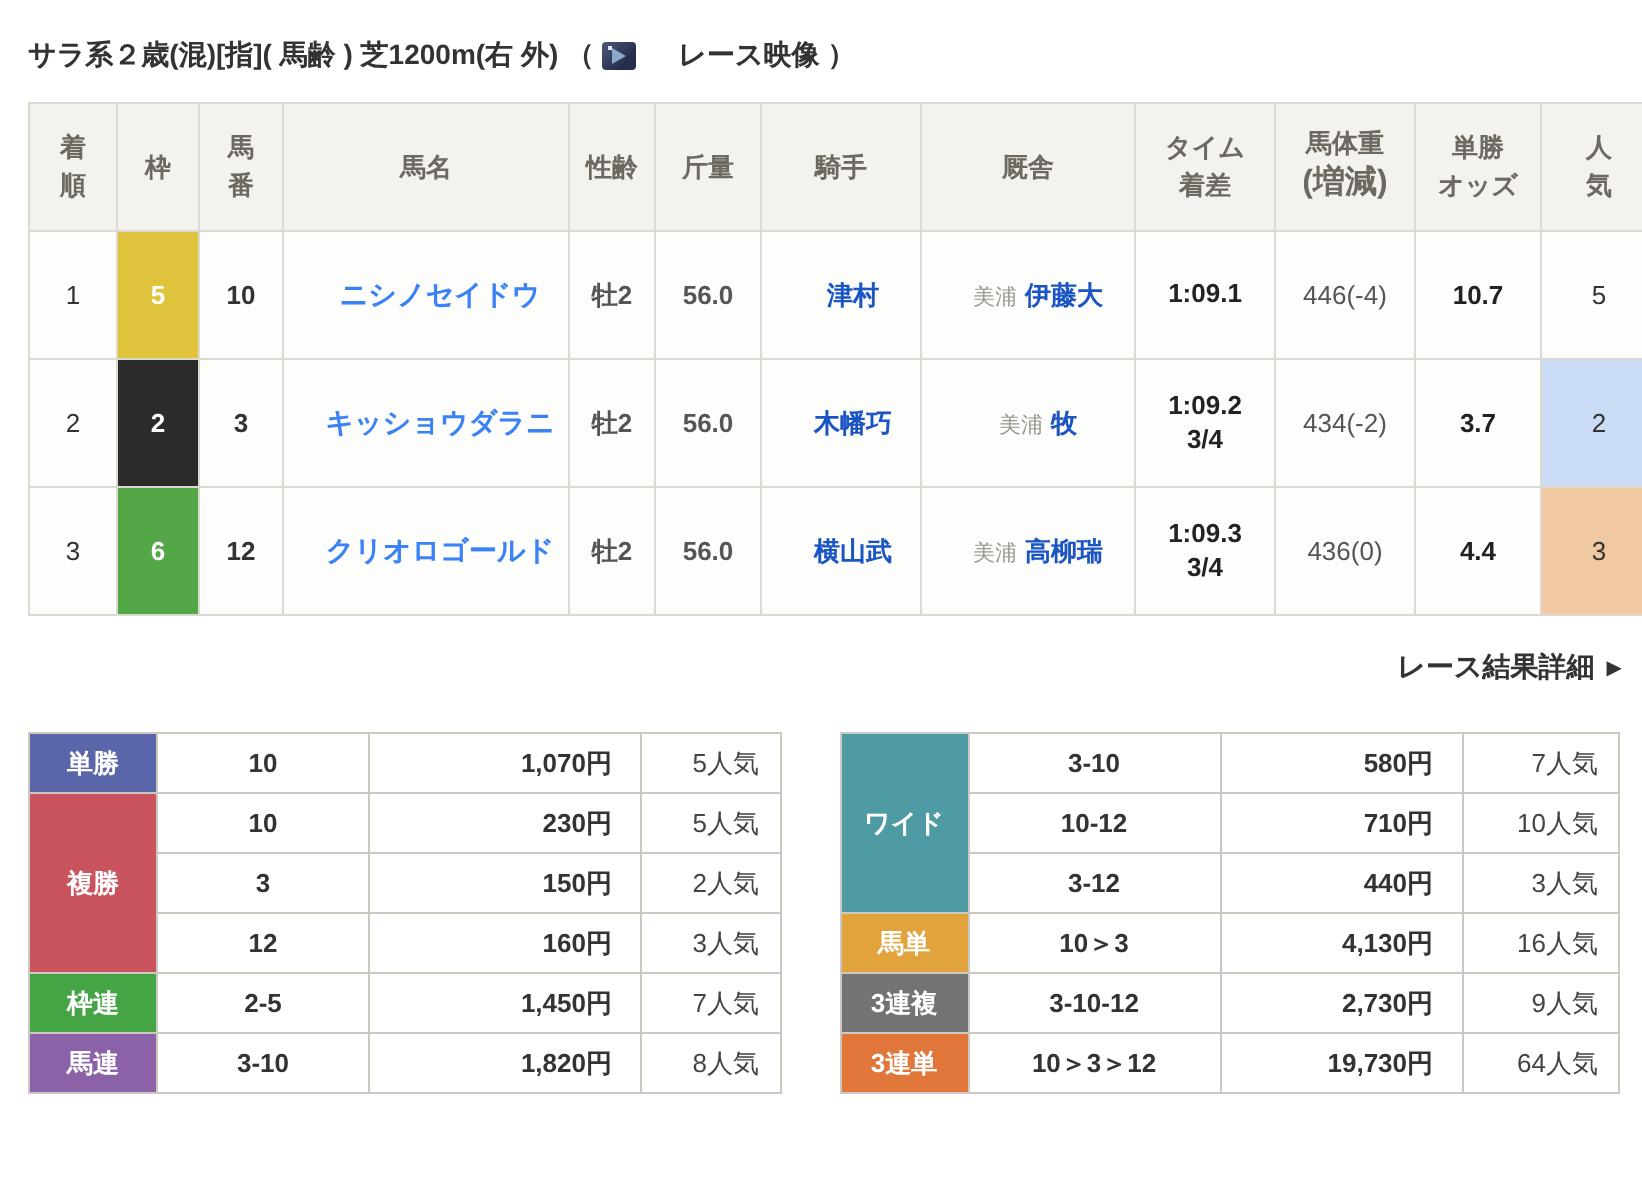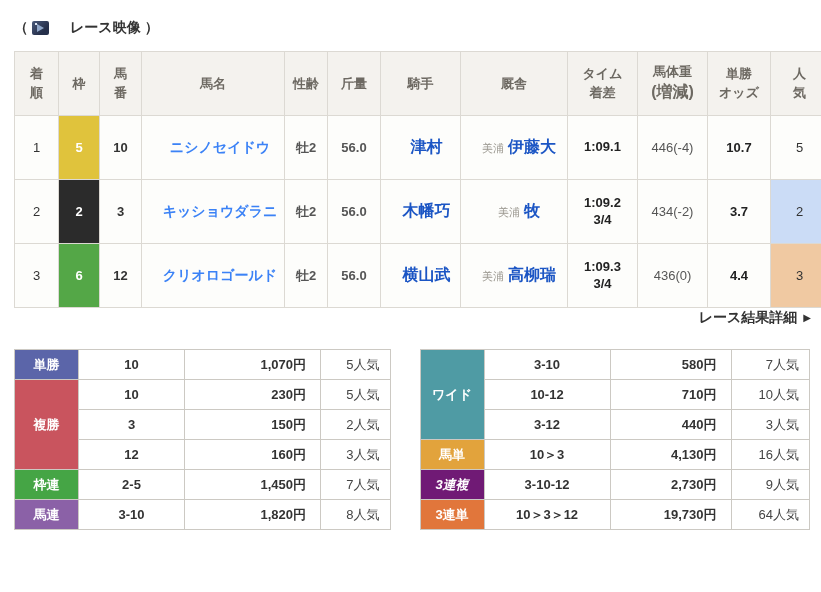--- a/index.html
+++ b/index.html
@@ -36,33 +36,33 @@
   td.c-order { font-size:14px; color:#333; }
   td.frame { font-weight:bold; font-size:14px; }
   .f-yellow { background:#e0c33c !important; color:#fff; }
   .f-black  { background:#2b2b2b !important; color:#fff; }
   .f-green  { background:#54a747 !important; color:#fff; }
   td.c-num { font-weight:bold; font-size:14px; color:#333; }
   td.c-name { text-align:left; padding-left:14px; }
   .horse-link { color:#3b82f6; font-weight:bold; font-size:14px; text-decoration:none; cursor:pointer; }
   td.c-sexage, td.c-weight { color:#555;font-weight:bold; }
   td.c-jockey { text-align:left; padding-left:12px; }
-  .jockey-link, .trainer-link { color:#1b55c4; font-weight:bold; font-size:16px; text-decoration:none; cursor:pointer; }
+  .jockey-link, .trainer-link { color:#1b55c4; font-weight:bold; font-size:13px; text-decoration:none; cursor:pointer; }
   td.c-stable { text-align:left; padding-left:10px; }
   .region { color:#9a978f; font-size:11px; margin-right:4px; }
   td.c-time { font-weight:bold; font-size:14px; color:#222; line-height:1.25; }
   td.c-time .margin { display:block; }
   td.c-hweight { color:#555; }
   td.c-odds { font-weight:bold; font-size:14px; color:#222; }
   td.c-pop { font-size:13px; color:#333; }
   .pop-blue { background:#cbdcf6 !important; }
   .pop-tan  { background:#f0c9a2 !important; }
 
   
-  .detail-row { width:797px; text-align:right; height:22px; }
+  .detail-row { width:797px; text-align:right; margin-top:17px; height:22px; }
   .detail-link { font-size:14px; font-weight:bold; color:#333; text-decoration:none; cursor:pointer; }
   .detail-link .arr { font-size:10px; position:relative; top:-1px; margin-left:6px; }
 
   
   .payouts { display:flex; margin-top:19px; gap:29px; }
   table.pay { border-collapse:collapse; table-layout:fixed; }
   table.pay th, table.pay td { border:1px solid #ccc9c3; height:30px; font-size:13px; vertical-align:middle; }
   table.pay td { background:#fff; }
   table.pay th.lbl { width:64px; color:#fff; font-weight:bold; text-align:center; }
   table.pay.left  { width:377px; }
@@ -73,30 +73,31 @@
   td.amt { text-align:right; padding-right:14px; font-weight:bold; color:#333; }
   table.pay.left  td.amt { width:136px; }
   table.pay.right td.amt { width:121px; }
   td.ppop { text-align:right; padding-right:10px; color:#444; }
   .bg-tansho { background:#5b65a9; }
   .bg-fukusho { background:#c9545e; }
   .bg-wakuren { background:#45a545; }
   .bg-umaren { background:#8b61a7;margin-top:24px; }
   .bg-wide { background:#4f9ba4; }
   .bg-umatan { background:#e2a33c; }
-  .bg-sanrenpuku { background:#701a75;font-style:italic; }
+  .bg-sanrenpuku { background:#737373; }
   .bg-sanrentan { background:#e1763b; }
 </style>
 </head>
 <body>
 
 <div class="page">
 
 
   <div class="race-sub">
+    <span>サラ系２歳(混)[指]( 馬齢 ) 芝1200m(右 外)</span>
     <span>（</span>
     <a class="video-link">
       <span class="vicon"></span>
       <span>レース映像</span>
     </a>
     <span>）</span>
   </div>
 
   <table class="results">
     <thead>

